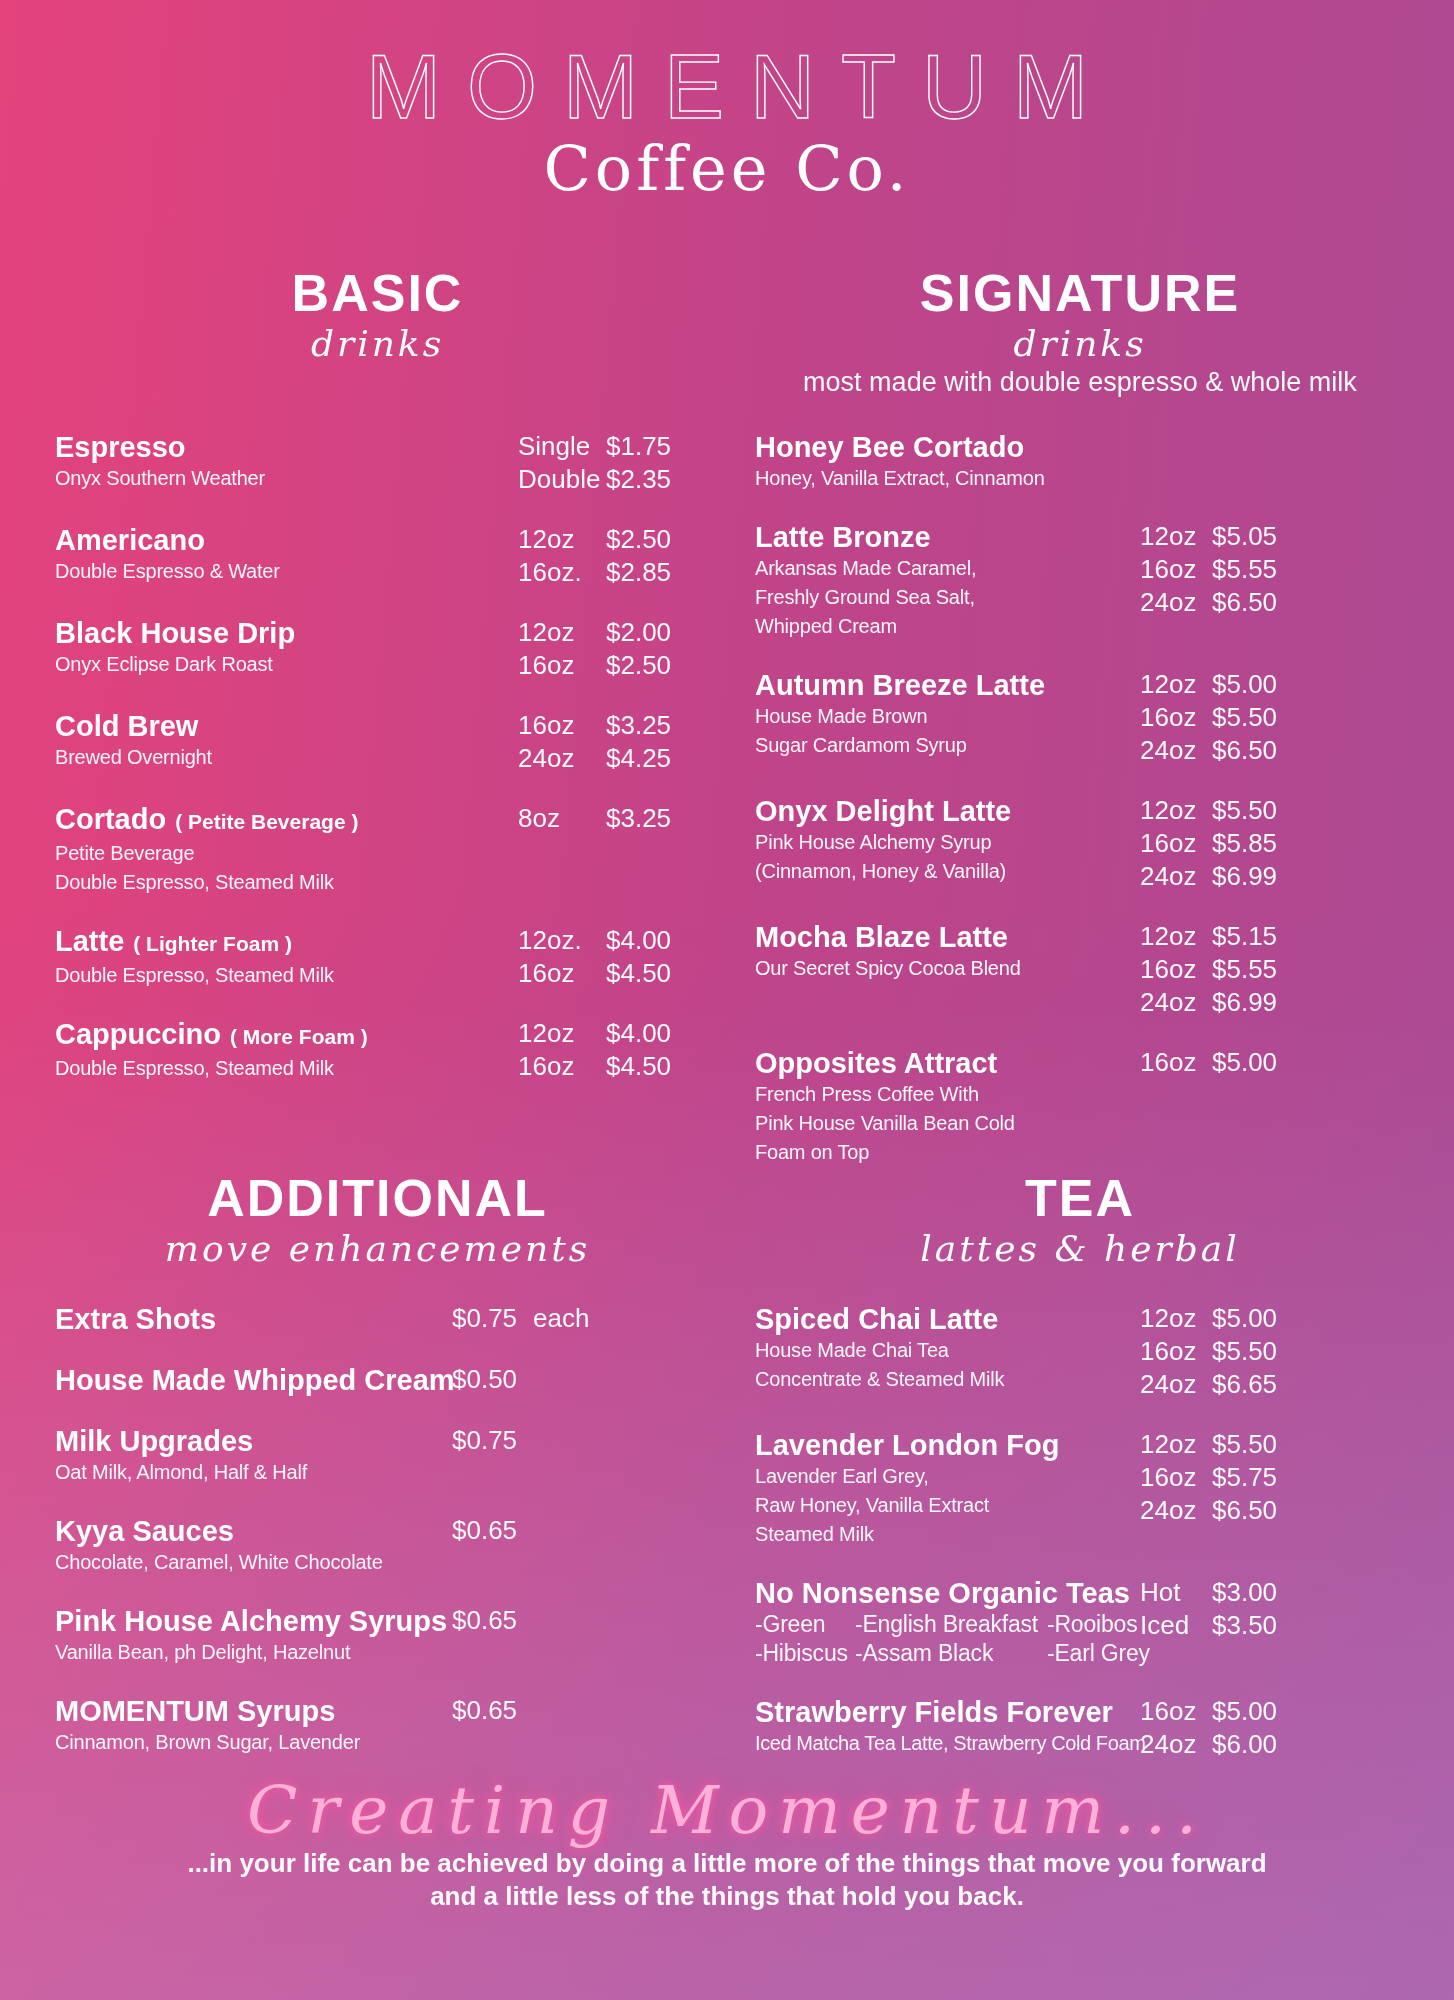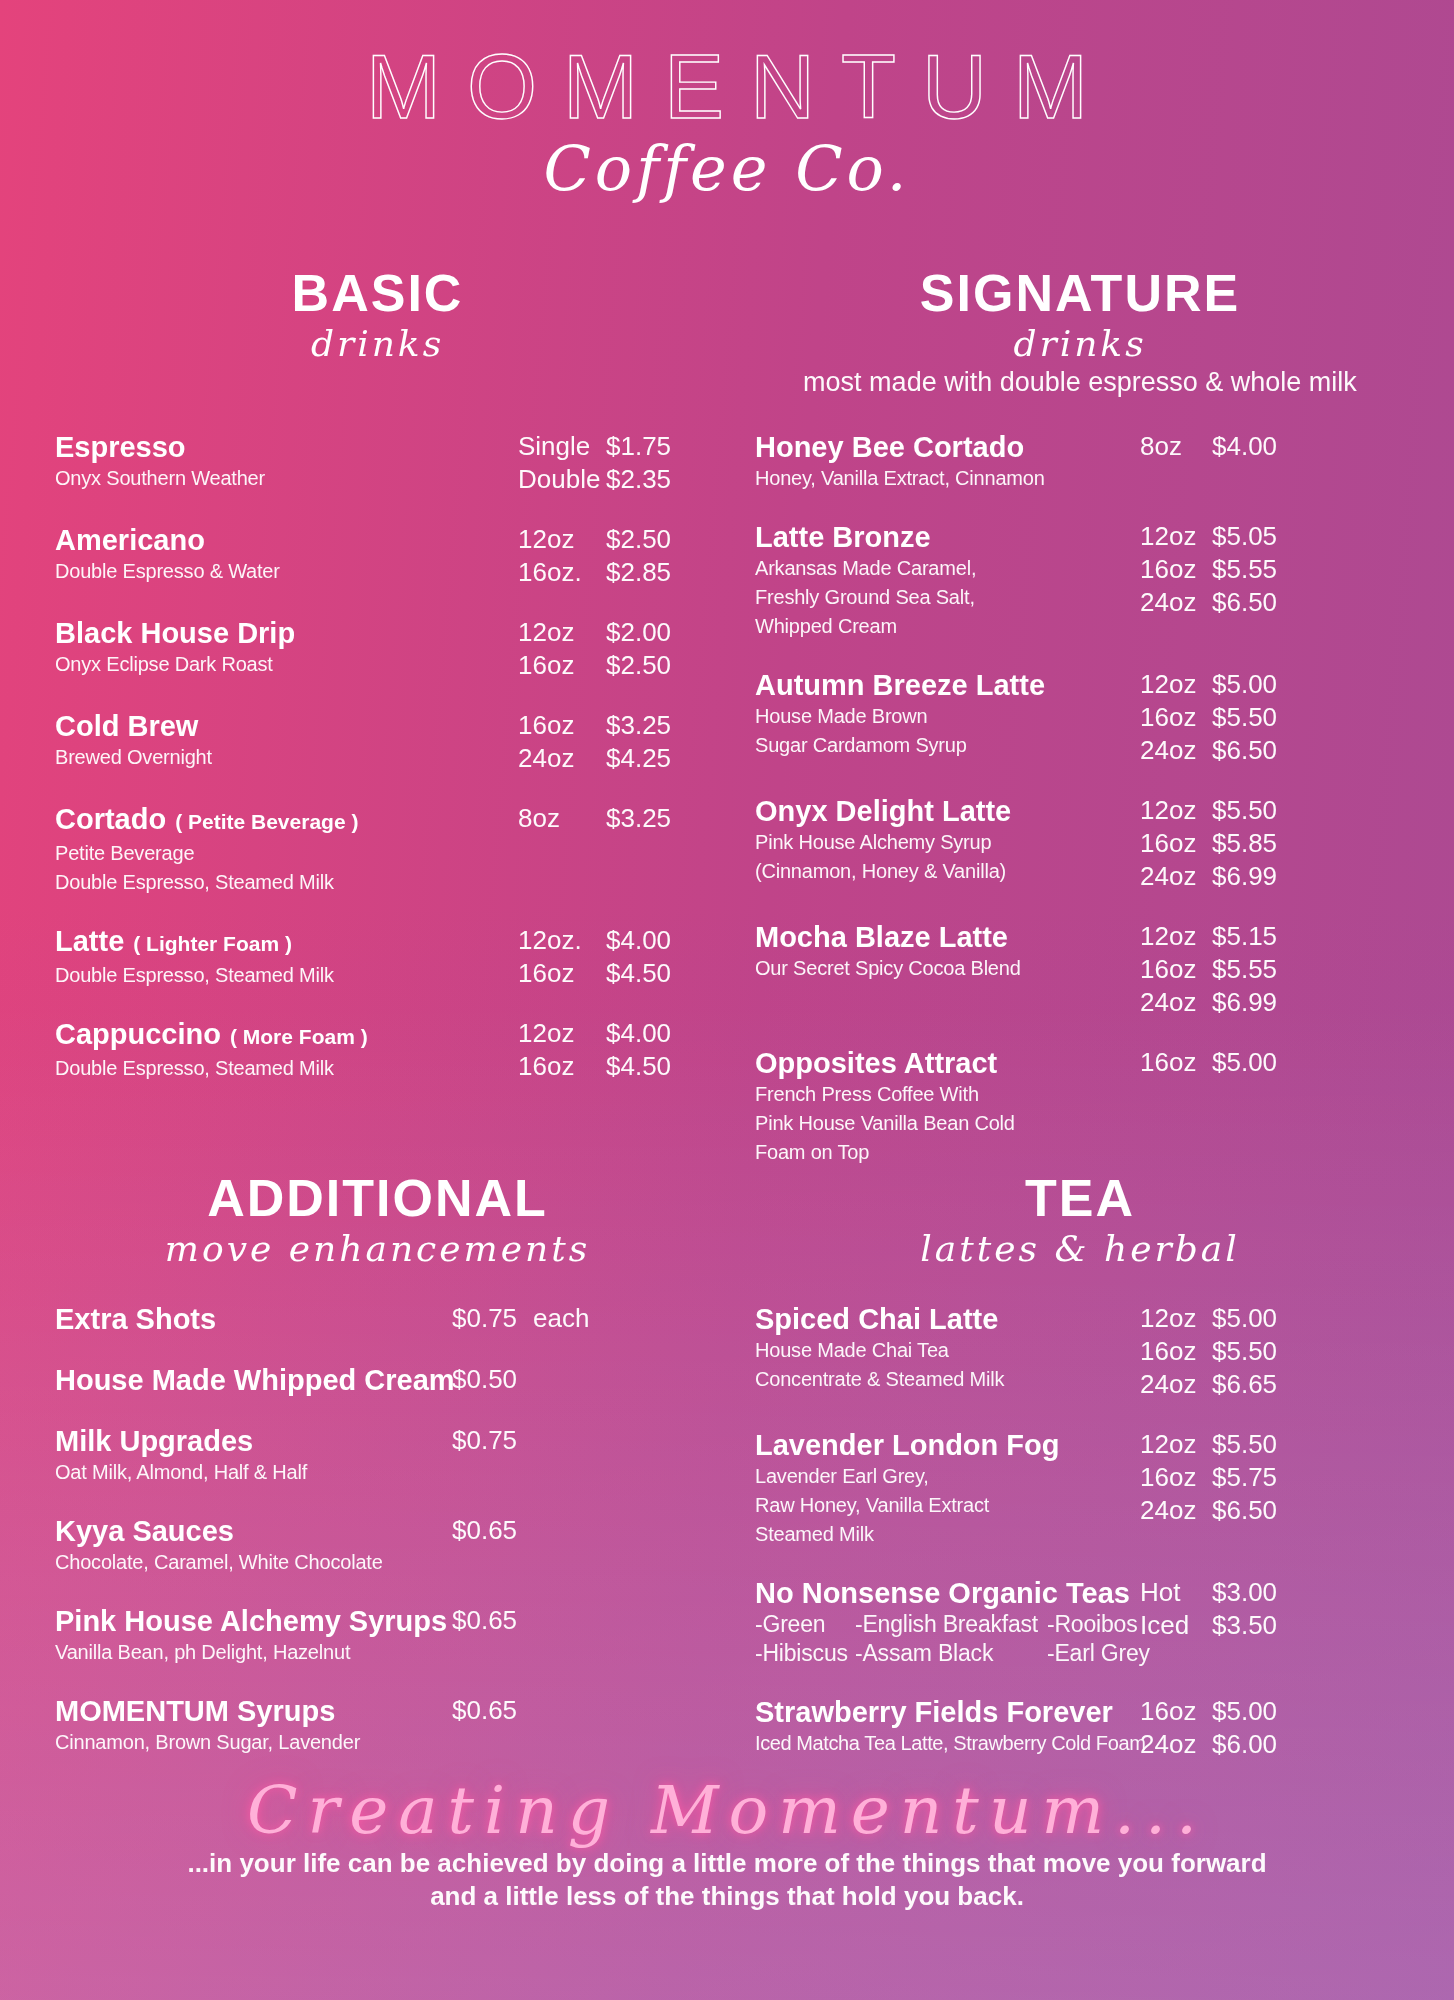--- a/index.html
+++ b/index.html
@@ -14,21 +14,21 @@
   
   .brand-header { position:absolute; top:42px; left:0; right:0; text-align:center; }
   .brand-title {
     font-size:90px; font-weight:400; letter-spacing:26px; padding-left:26px;
     color:#fff; line-height:1.0;
   }
   @supports (-webkit-text-stroke: 1px #fff) {
     .brand-title { color:transparent; -webkit-text-stroke:1.4px #fff; }
   }
   .brand-script {
-    font-family:"DejaVu Serif", serif; font-style:italic;
+    font-family:"DejaVu Serif", serif; 
     font-size:62px; line-height:1.0; margin-top:6px; letter-spacing:4px;
   }
   
   .menu-section { position:absolute; }
   .sec-basic      { left:55px;  top:265px;  width:645px; }
   .sec-signature  { left:755px; top:265px;  width:650px; }
   .sec-additional { left:55px;  top:1170px; width:645px; }
   .sec-tea        { left:755px; top:1170px; width:650px; }
   .sec-head   { text-align:center; font-size:52px; font-weight:bold; letter-spacing:2px; line-height:56px; margin:0; }
   .sec-script { text-align:center; font-family:"DejaVu Serif", serif; font-style:italic; font-size:36px; line-height:46px; letter-spacing:3px; }
@@ -157,23 +157,20 @@
   <section class="menu-section sec-signature">
     <h2 class="sec-head">SIGNATURE</h2>
     <div class="sec-script">drinks</div>
     <div class="sec-note">most made with double espresso &amp; whole milk</div>
     <div class="items">
         <div class="menu-item">
           <div class="item-main">
             <div class="item-name">Honey Bee Cortado</div>
             <div class="item-desc">Honey, Vanilla Extract, Cinnamon</div>
           </div>
-          <div class="item-prices">
-            <div class="price-line"><span class="price-size">8oz</span><span class="price-value">$4.00</span></div>
-          </div>
         </div>
         <div class="menu-item">
           <div class="item-main">
             <div class="item-name">Latte Bronze</div>
             <div class="item-desc">Arkansas Made Caramel,</div>
             <div class="item-desc">Freshly Ground Sea Salt,</div>
             <div class="item-desc">Whipped Cream</div>
           </div>
           <div class="item-prices">
             <div class="price-line"><span class="price-size">12oz</span><span class="price-value">$5.05</span></div>

